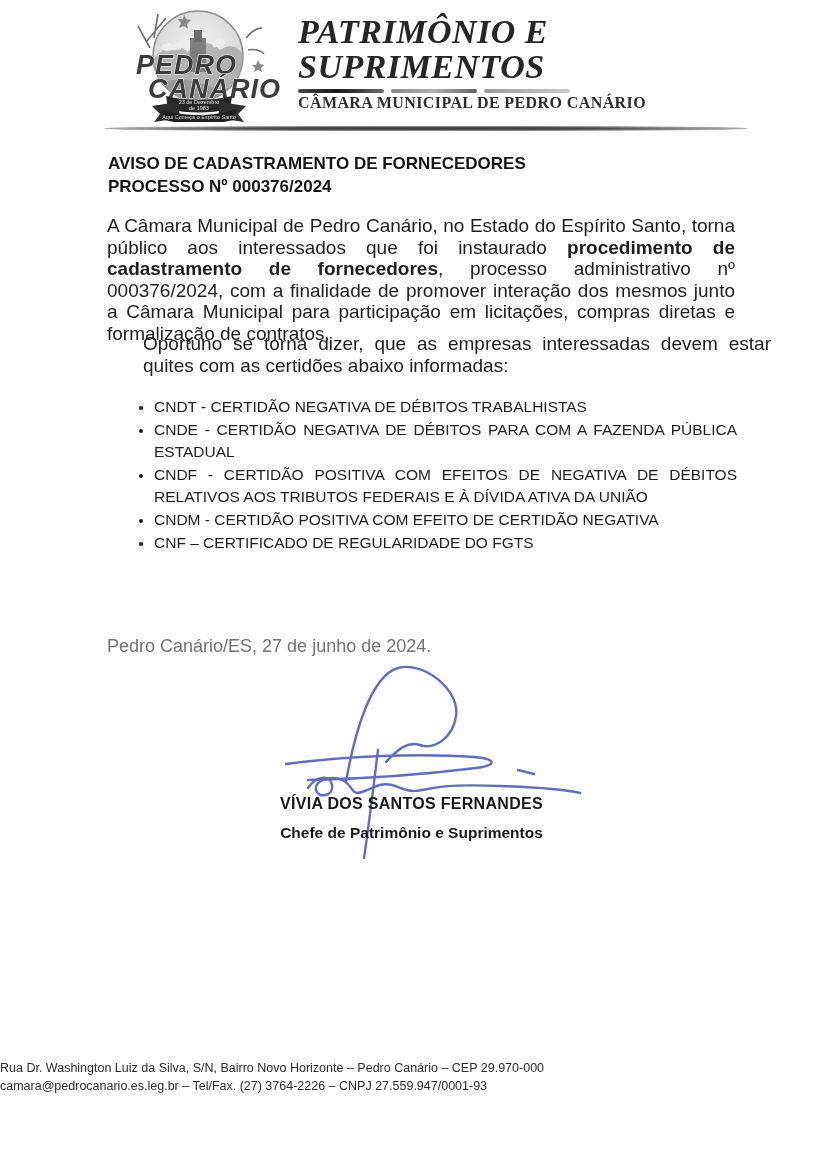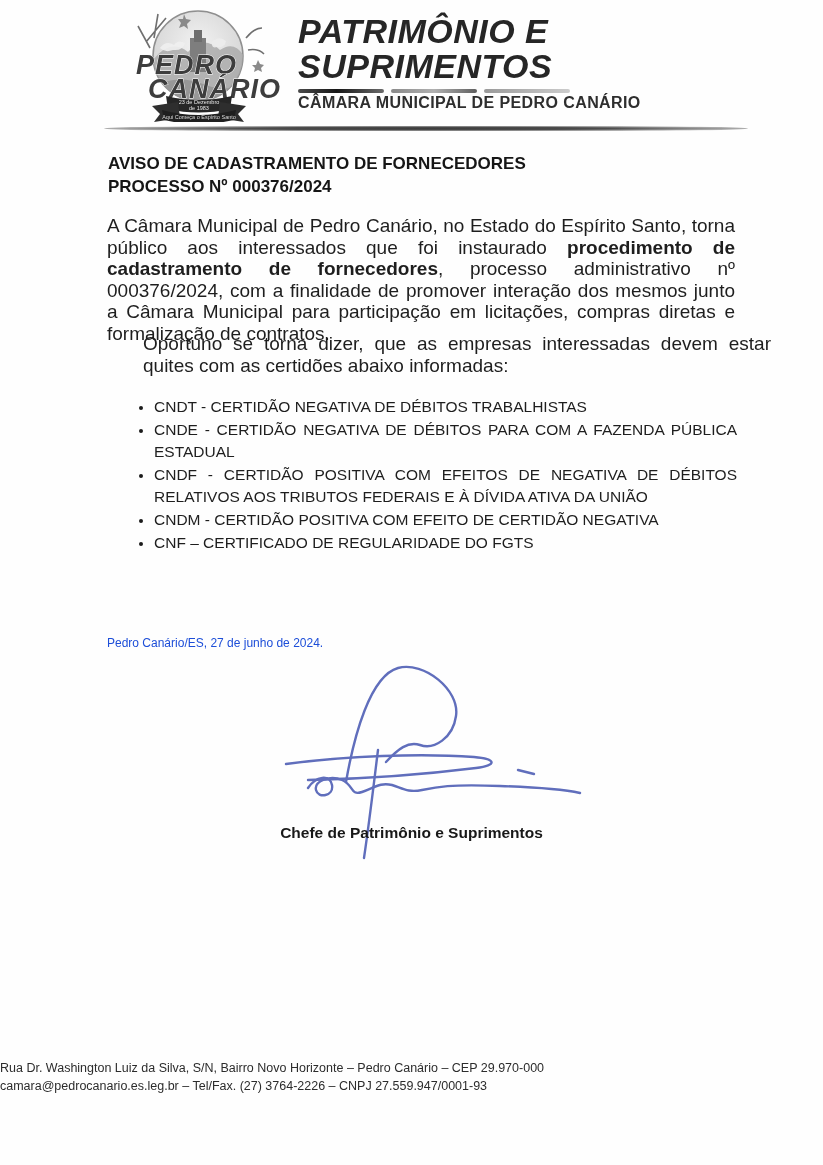--- a/index.html
+++ b/index.html
@@ -17,21 +17,21 @@
 
   
   .header {
     position: absolute;
     top: 8px;
     left: 108px;
     display: flex;
     align-items: flex-start;
   }
   .logo-svg { width: 180px; height: 114px; flex: 0 0 auto; }
-  .org-block { margin-left: 10px; padding-top: 6px; }
+  .org-block { margin-left: 10px; padding-top: 6px; font-family: Liberation Serif, serif; }
   .org-title {
     font-size: 34px;
     font-weight: bold;
     font-style: italic;
     line-height: 35px;
     color: #262626;
     letter-spacing: 0.5px;
   }
   .seg-line { display: flex; gap: 7px; margin-top: 5px; width: 272px; }
   .seg-line .seg { height: 4px; flex: 1; border-radius: 2px; }
@@ -92,22 +92,22 @@
     color: #1e1e1e;
   }
   .cert-list li { margin-bottom: 1px; }
   .cert-list li::marker { color: #1b1b1b; font-size: 14px; }
   .cert-abbr { font-weight: normal; margin-top: 44px; }
 
   .date-line {
     position: absolute;
     top: 636px;
     left: 107px;
-    font-size: 12px;
-    color: #1d4ed8;
+    font-size: 18px;
+    color: #737373;
   }
 
   
   .signature-area {
     position: absolute;
     top: 652px;
     left: 0;
     width: 823px;
     height: 215px;
   }
@@ -234,20 +234,21 @@
 
         <path d="M 36 112 C 96 104 170 101 224 105 C 246 107 248 113 226 116 C 170 123 110 127 58 128"></path>
 
         <path d="M 58 136 C 66 124 80 122 82 133 C 84 144 68 147 66 138 C 64 129 80 123 92 128 C 104 133 100 144 112 140 C 124 136 130 130 142 133 C 152 136 158 141 172 138 C 186 135 200 132 250 134 C 280 135 312 137 330 141"></path>
 
         <path d="M 268 118 L 284 122"></path>
 
         <path d="M 128 98 C 124 130 120 165 114 206"></path>
       </g>
     </svg>
+    <div class="sig-name">VÍVIA DOS SANTOS FERNANDES</div>
     <div class="sig-role">Chefe de Patrimônio e Suprimentos</div>
   </div>
 
   <div class="footer">
     <div>Rua Dr. Washington Luiz da Silva, S/N, Bairro Novo Horizonte – Pedro Canário – CEP 29.970-000</div>
     <div>camara@pedrocanario.es.leg.br – Tel/Fax. (27) 3764-2226 – CNPJ 27.559.947/0001-93</div>
   </div>
 
 </div>
 

